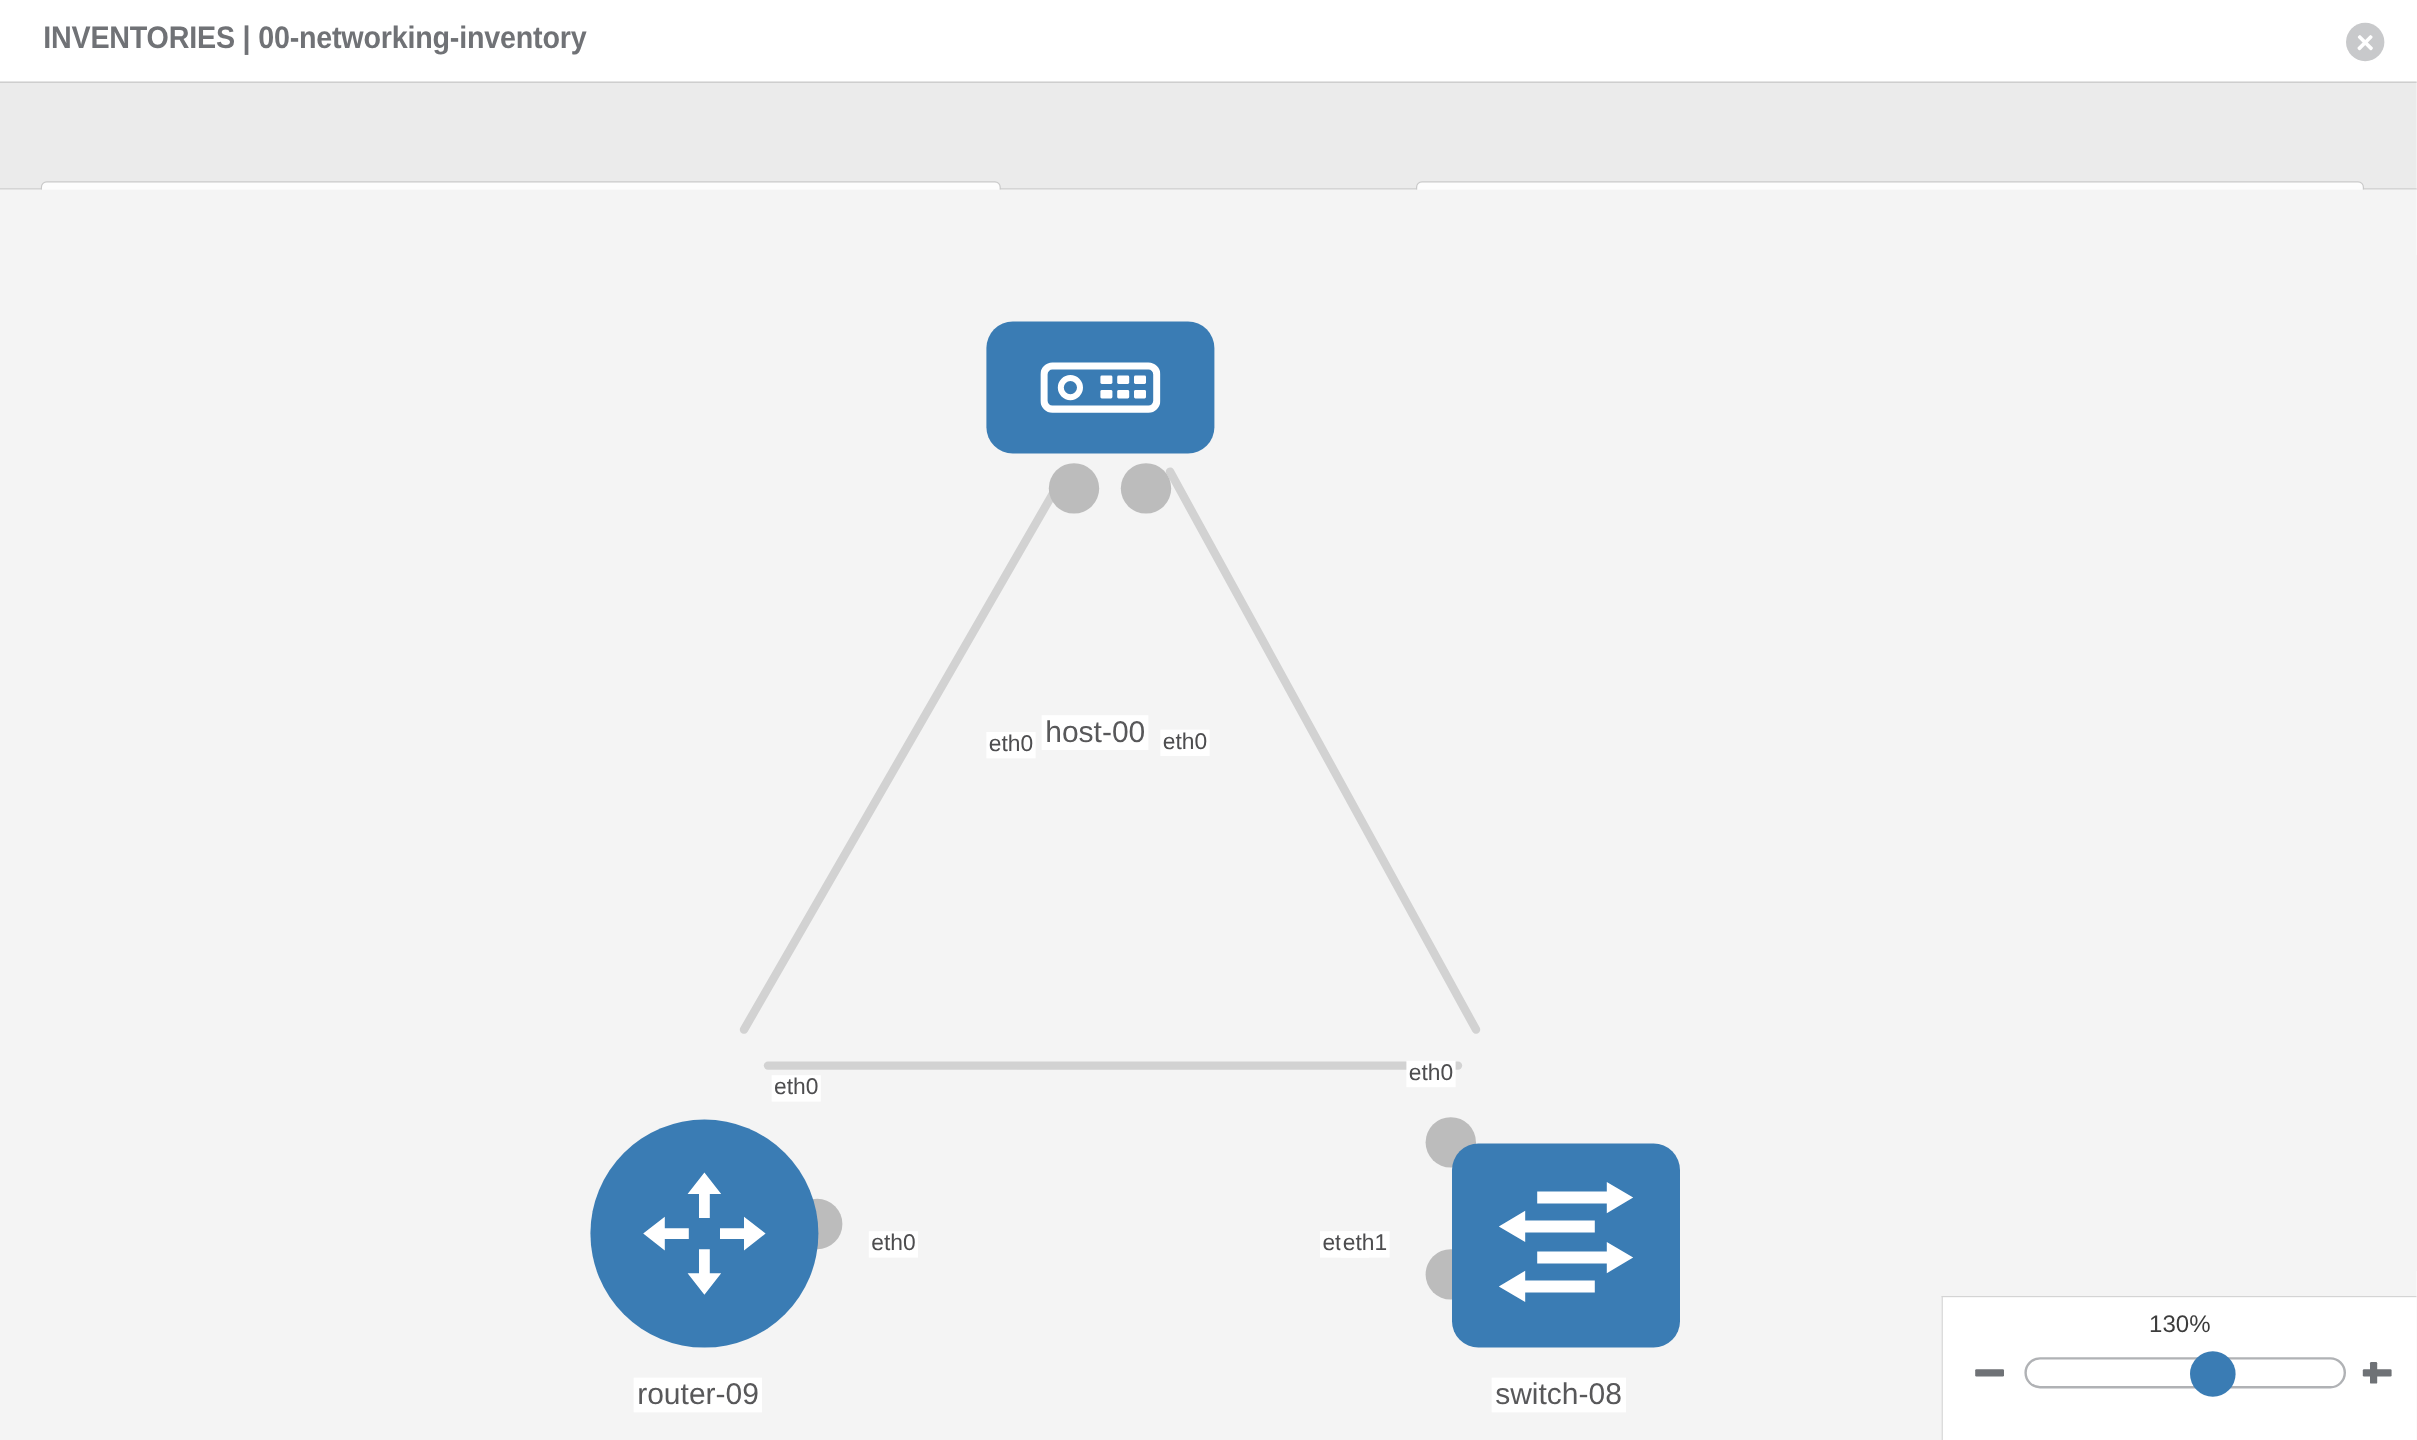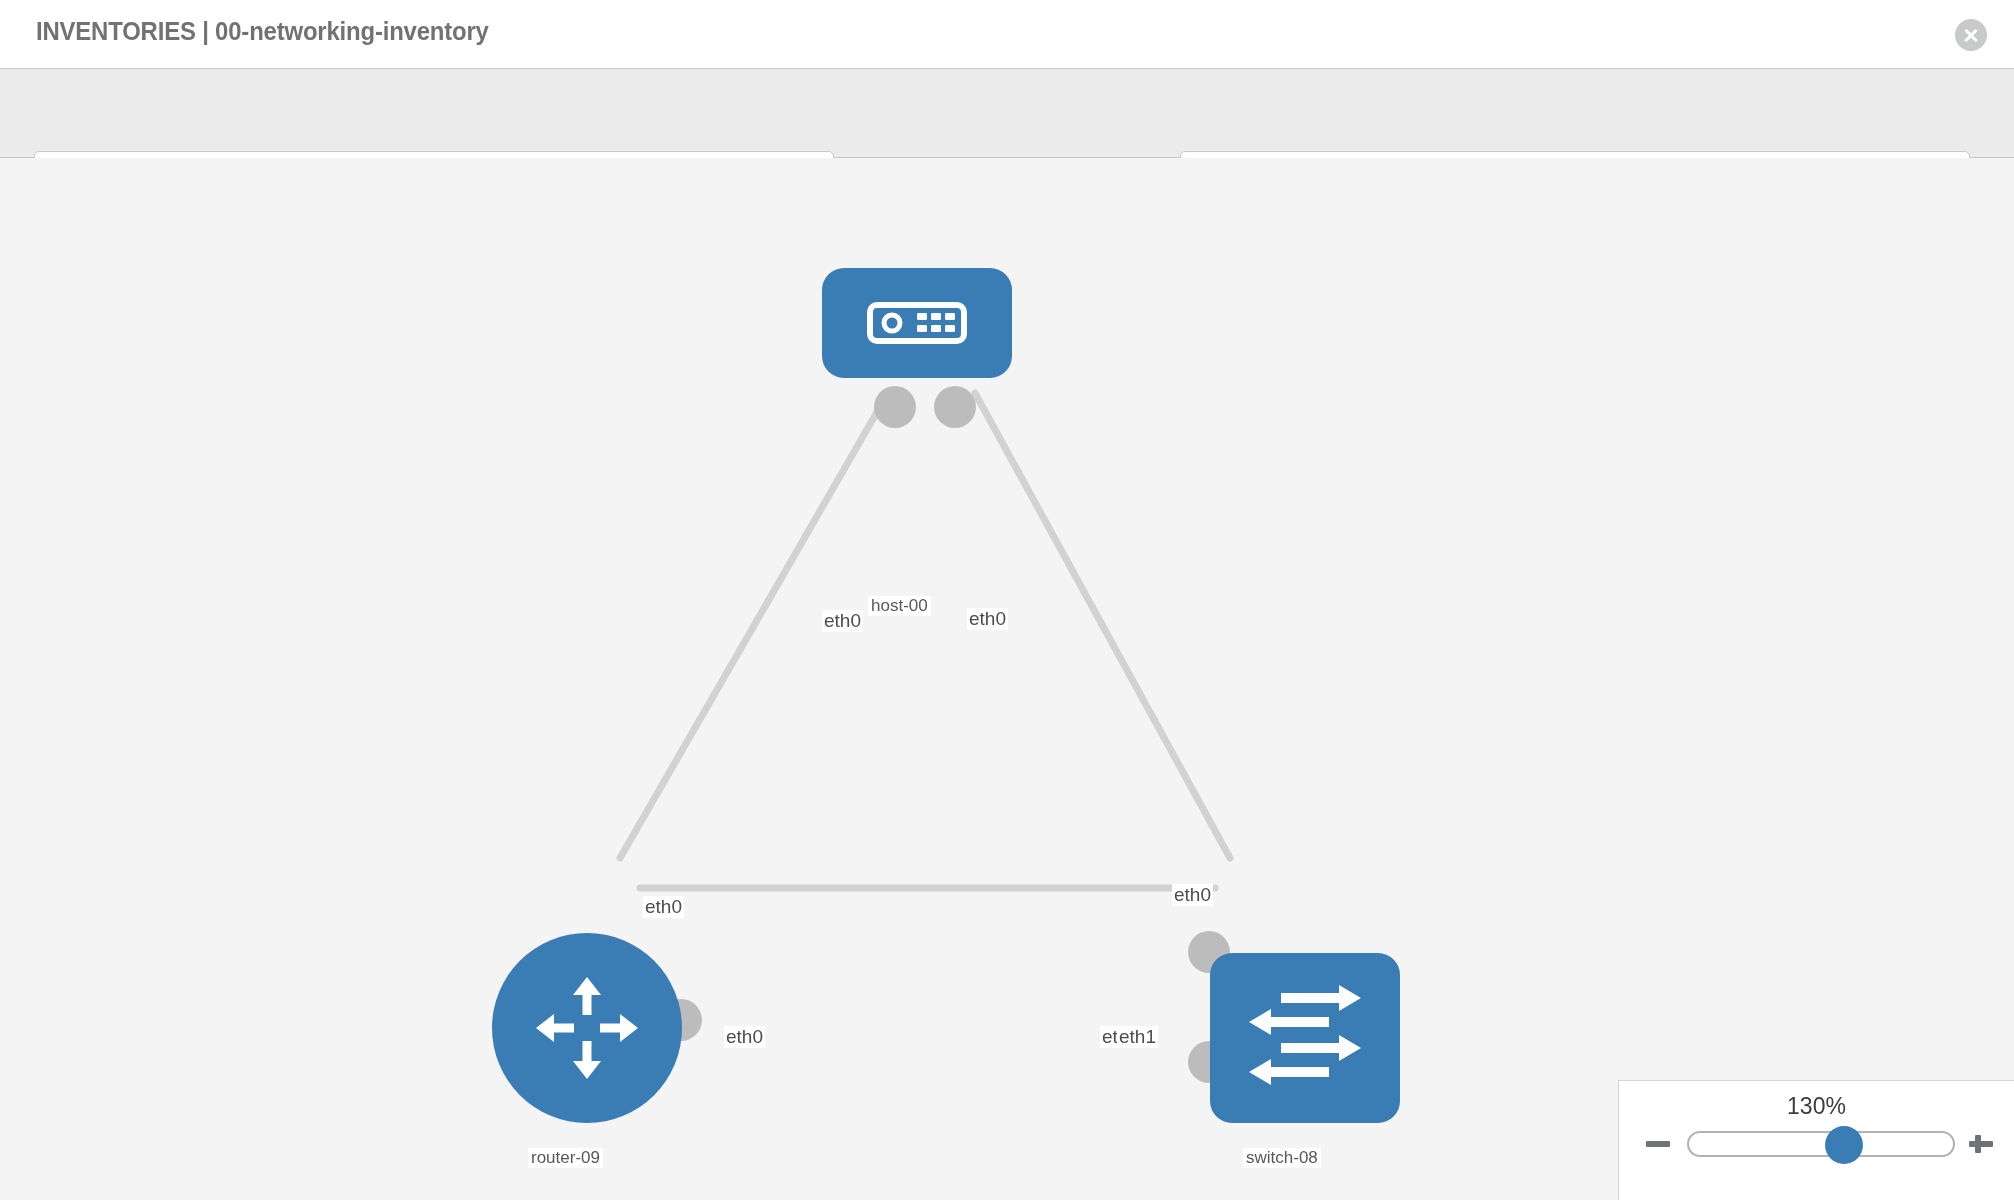--- a/index.html
+++ b/index.html
@@ -84,21 +84,21 @@
   .node { position: absolute; }
   .node-shape {
     position: absolute; background: #3a7cb4;
     display: flex; align-items: center; justify-content: center;
   }
   .shape-rounded { border-radius: 22px; }
   .shape-circle  { border-radius: 50%; }
   .node-label {
     position: absolute; white-space: nowrap;
     background: #ffffff; color: #58585a;
-    font-size: 17px; padding: 0 3px;
+    font-size: 25px; padding: 0 3px;
     font-family: "Liberation Sans", sans-serif;
   }
   .port {
     position: absolute; width: 42px; height: 42px;
     border-radius: 50%; background: #bcbcbc;
   }
   .edge-label {
     position: absolute; white-space: nowrap;
     background: #ffffff; color: #4d4d4f;
     font-size: 19px; padding: 0 2px;
@@ -107,21 +107,21 @@
 
   
   .zoom-panel {
     position: absolute; right: 0; bottom: 0;
     width: 396px; height: 120px;
     background: #ffffff; border: 1px solid #d4d4d4;
     border-right: none; border-bottom: none;
   }
   .zoom-level {
     position: absolute; top: 12px; left: 0; width: 100%;
-    text-align: center; font-size: 23px; color: #3c3c3c;
+    text-align: center; font-size: 20px; color: #3c3c3c;
   }
   .zoom-minus, .zoom-plus {
     position: absolute; top: 48px; cursor: pointer;
     width: 30px; height: 30px;
   }
   .zoom-minus { left: 24px; }
   .zoom-plus  { right: 18px; }
   .zoom-minus::before, .zoom-plus::before {
     content: ""; position: absolute; left: 3px; top: 12px;
     width: 24px; height: 6px; background: #6f7276; border-radius: 1px;

